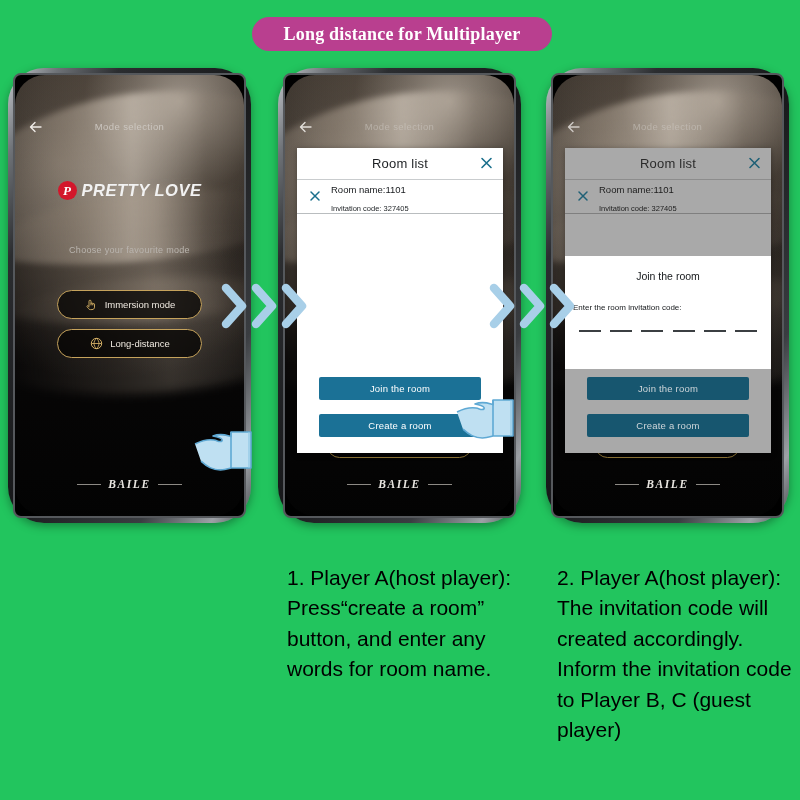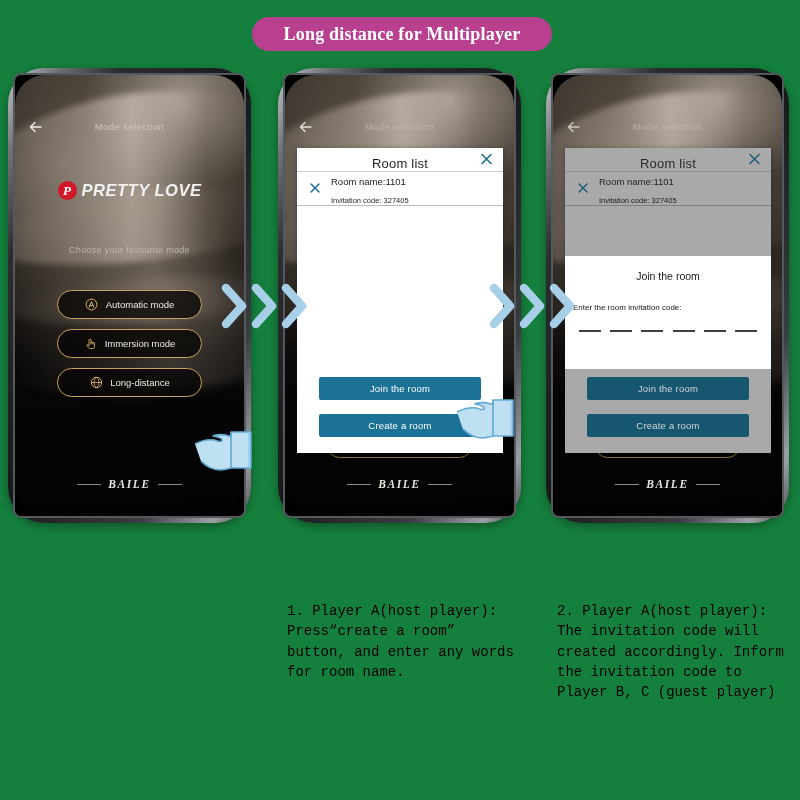--- a/index.html
+++ b/index.html
@@ -9,21 +9,21 @@
     height: 800px;
     background: #ffffff;
     font-family: "Liberation Sans", sans-serif;
     overflow: hidden;
   }
 
   #stage {
     position: relative;
     width: 800px;
     height: 800px;
-    background: #15803d;
+    background: #22c55e;
   }
 
   
   .title-pill {
     position: absolute;
     left: 252px;
     top: 17px;
     width: 300px;
     height: 34px;
     border-radius: 17px;
@@ -214,24 +214,24 @@
     width: 206px;
     height: 305px;
     background: #ffffff;
     z-index: 10;
     box-shadow: 0 1px 6px rgba(0,0,0,.35);
     display: flex;
     flex-direction: column;
   }
   .room-head {
     position: relative;
-    height: 24px;
+    height: 32px;
     border-bottom: 1px solid #c9ccce;
     display: flex;
-    align-items: flex-end;
+    align-items: center;
     justify-content: center;
   }
   .room-head-title {
     color: #1d2023;
     font-size: 13px;
     letter-spacing: .2px;
   }
   .room-close {
     position: absolute;
     right: 10px; top: 50%;
@@ -354,25 +354,24 @@
     position: absolute;
     z-index: 32;
     pointer-events: none;
   }
   #hand1 { left: 193px; top: 424px; }
   #hand2 { left: 455px; top: 392px; }
 
   
   .caption {
     position: absolute;
-    font-family: Liberation Mono, monospace;
-    font-size: 14px;
+    font-family: Liberation Sans, sans-serif;
+    font-size: 21px;
     line-height: 1.45;
     color: #000000;
-    margin-top: 38px;
   }
   #cap1 { left: 287px; top: 563px; width: 232px; }
   #cap2 { left: 557px; top: 563px; width: 243px; }
 </style>
 </head>
 <body>
 
 <div id="stage">
 
   <div class="title-pill">Long distance for Multiplayer</div>
@@ -390,29 +389,20 @@
         <div class="nav-title">Mode selection</div>
 
         <div class="brand-logo">
           <span class="logo-badge">P</span>
           <span class="logo-word">PRETTY LOVE</span>
         </div>
 
         <div class="choose-line">Choose your favourite mode</div>
 
         <div class="mode-list">
-          <div class="mode-btn">
-            <span class="mode-ico">
-              <svg width="13" height="13" viewBox="0 0 13 13">
-                  <circle cx="6.5" cy="6.5" r="5.4" fill="none" stroke="#d9b468" stroke-width="1"></circle>
-                  <path d="M4.2 9.2 6.5 3.5l2.3 5.7M5.1 7.6h2.8" fill="none" stroke="#d9b468" stroke-width="1" stroke-linecap="round"></path>
-                </svg>
-            </span>
-            <span>Automatic mode</span>
-          </div>
           <div class="mode-btn">
             <span class="mode-ico">
               <svg width="13" height="13" viewBox="0 0 13 13">
                   <path d="M5 8V3.2a1 1 0 0 1 2 0V7m0-1.2a.9.9 0 0 1 1.8 0V7m0-.9a.9.9 0 0 1 1.7 0v3.1c0 1.4-1 2.4-2.5 2.4H6.4c-1 0-1.5-.4-2-1.2L3 8.6c-.3-.5.3-1.2.9-.8L5 8.6" fill="none" stroke="#d9b468" stroke-width=".9" stroke-linecap="round" stroke-linejoin="round"></path>
                 </svg>
             </span>
             <span>Immersion mode</span>
           </div>
           <div class="mode-btn">
             <span class="mode-ico">

